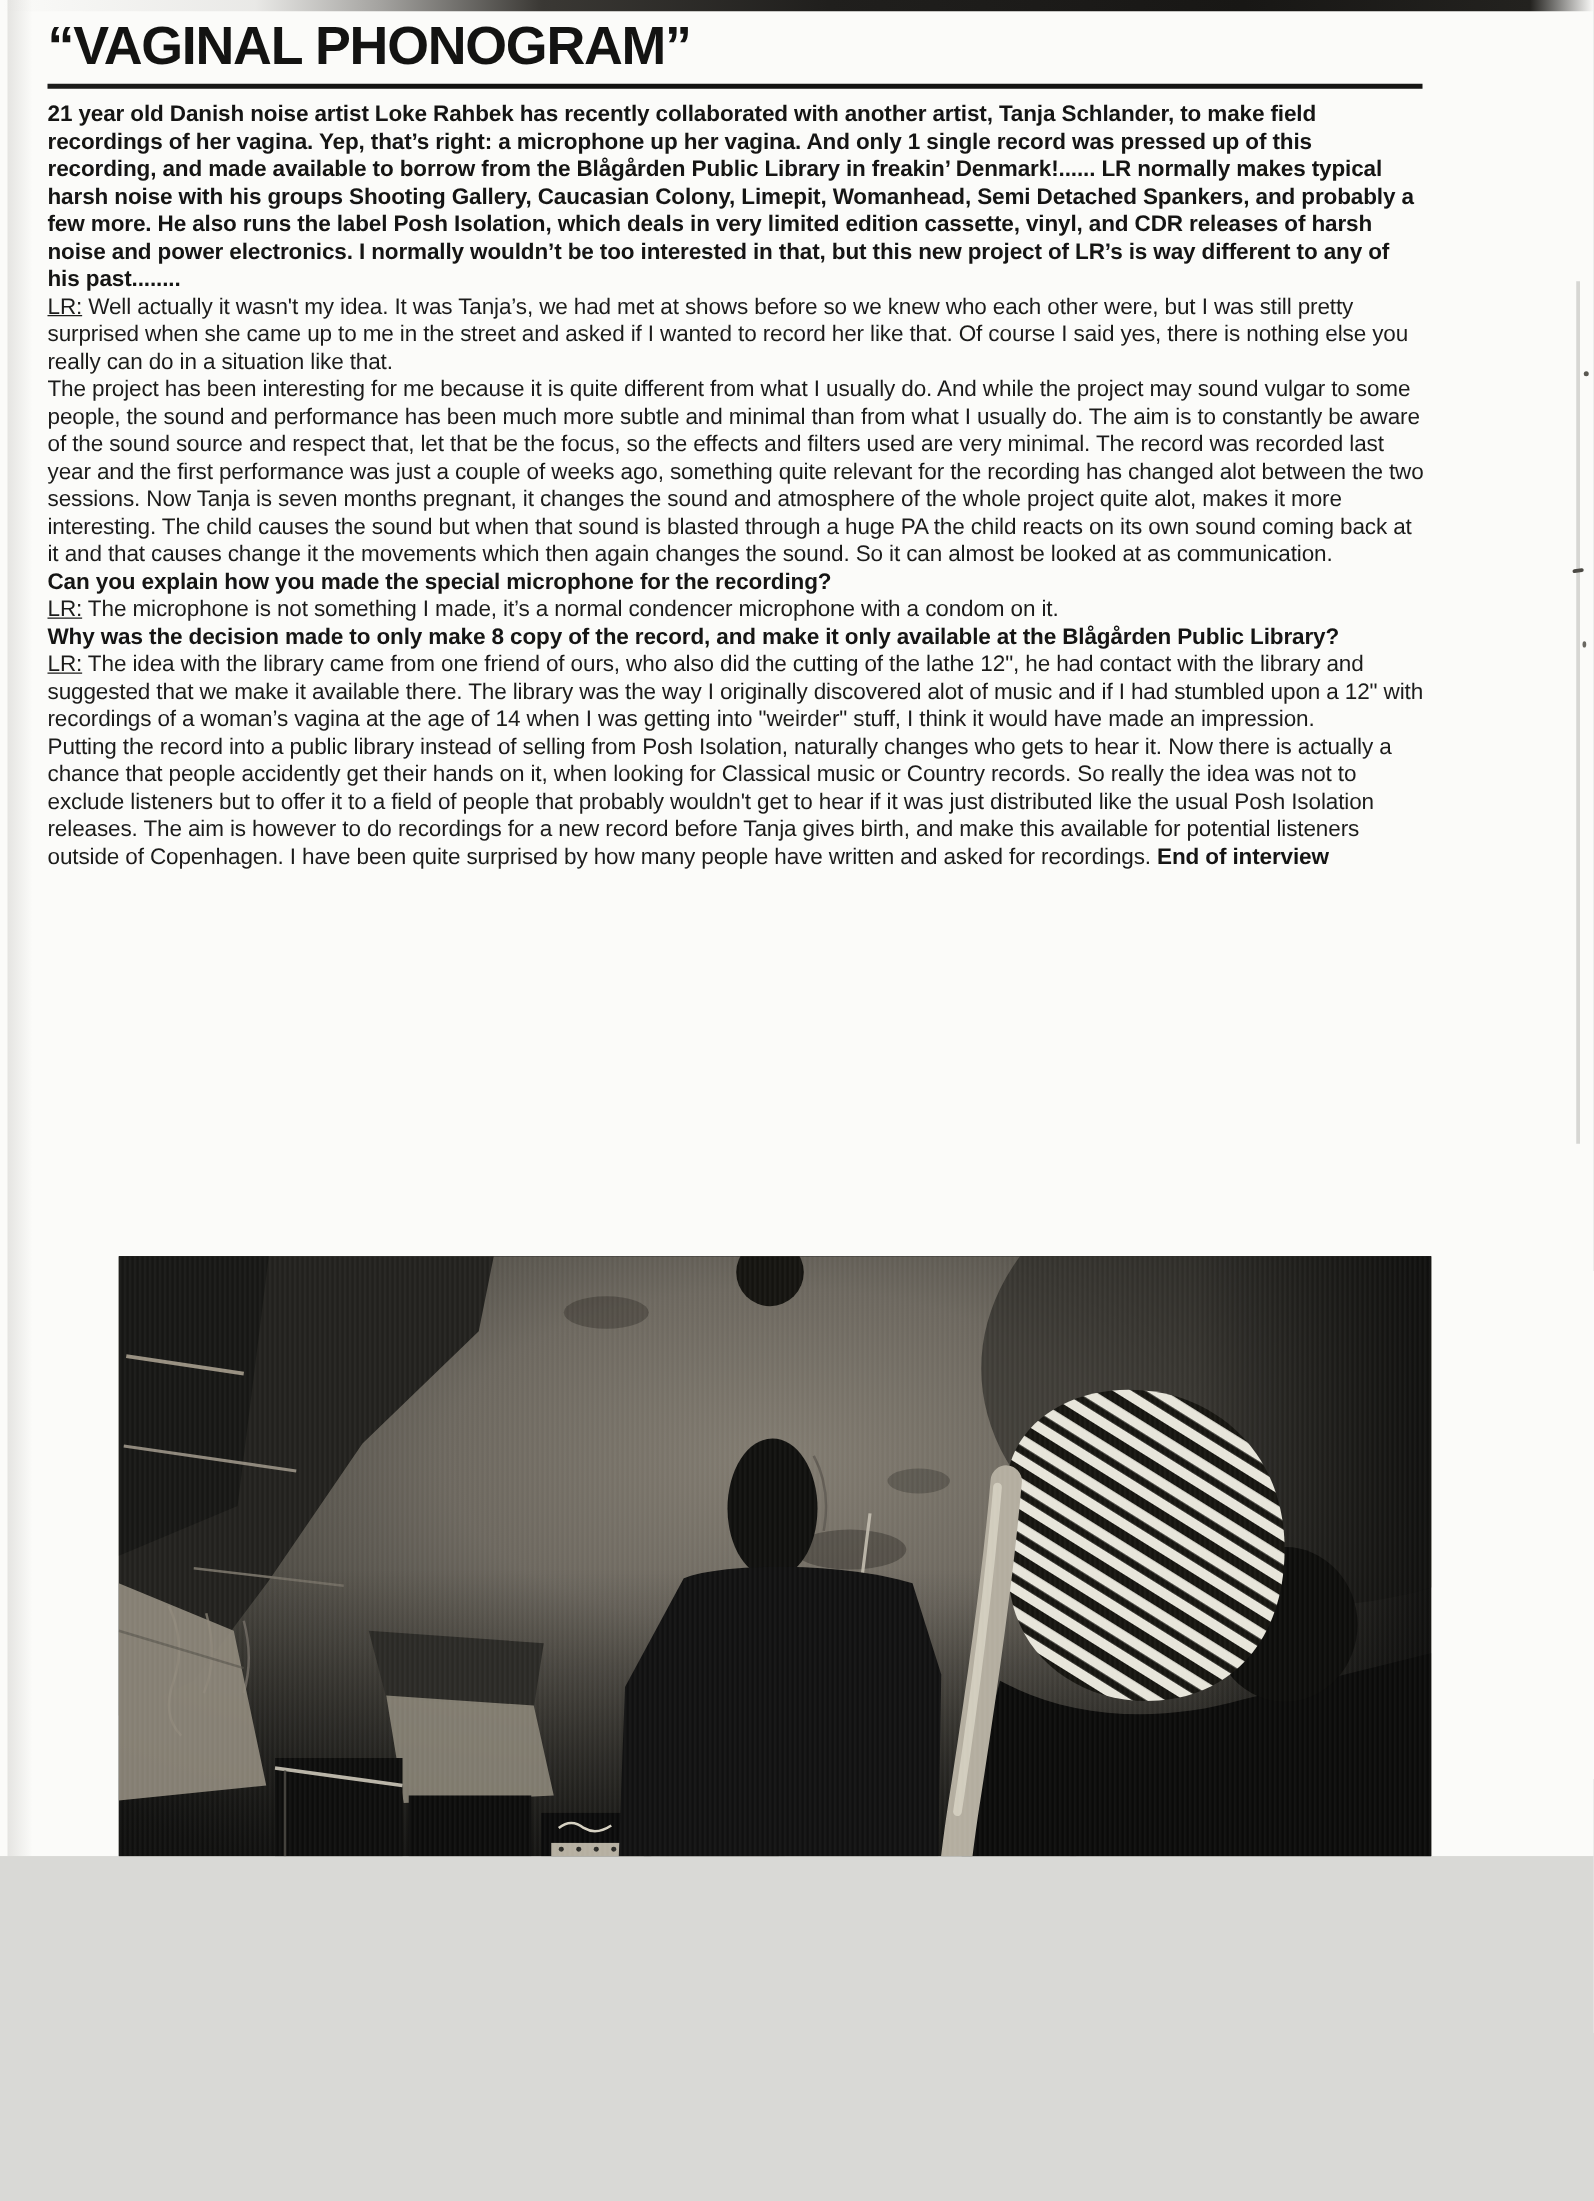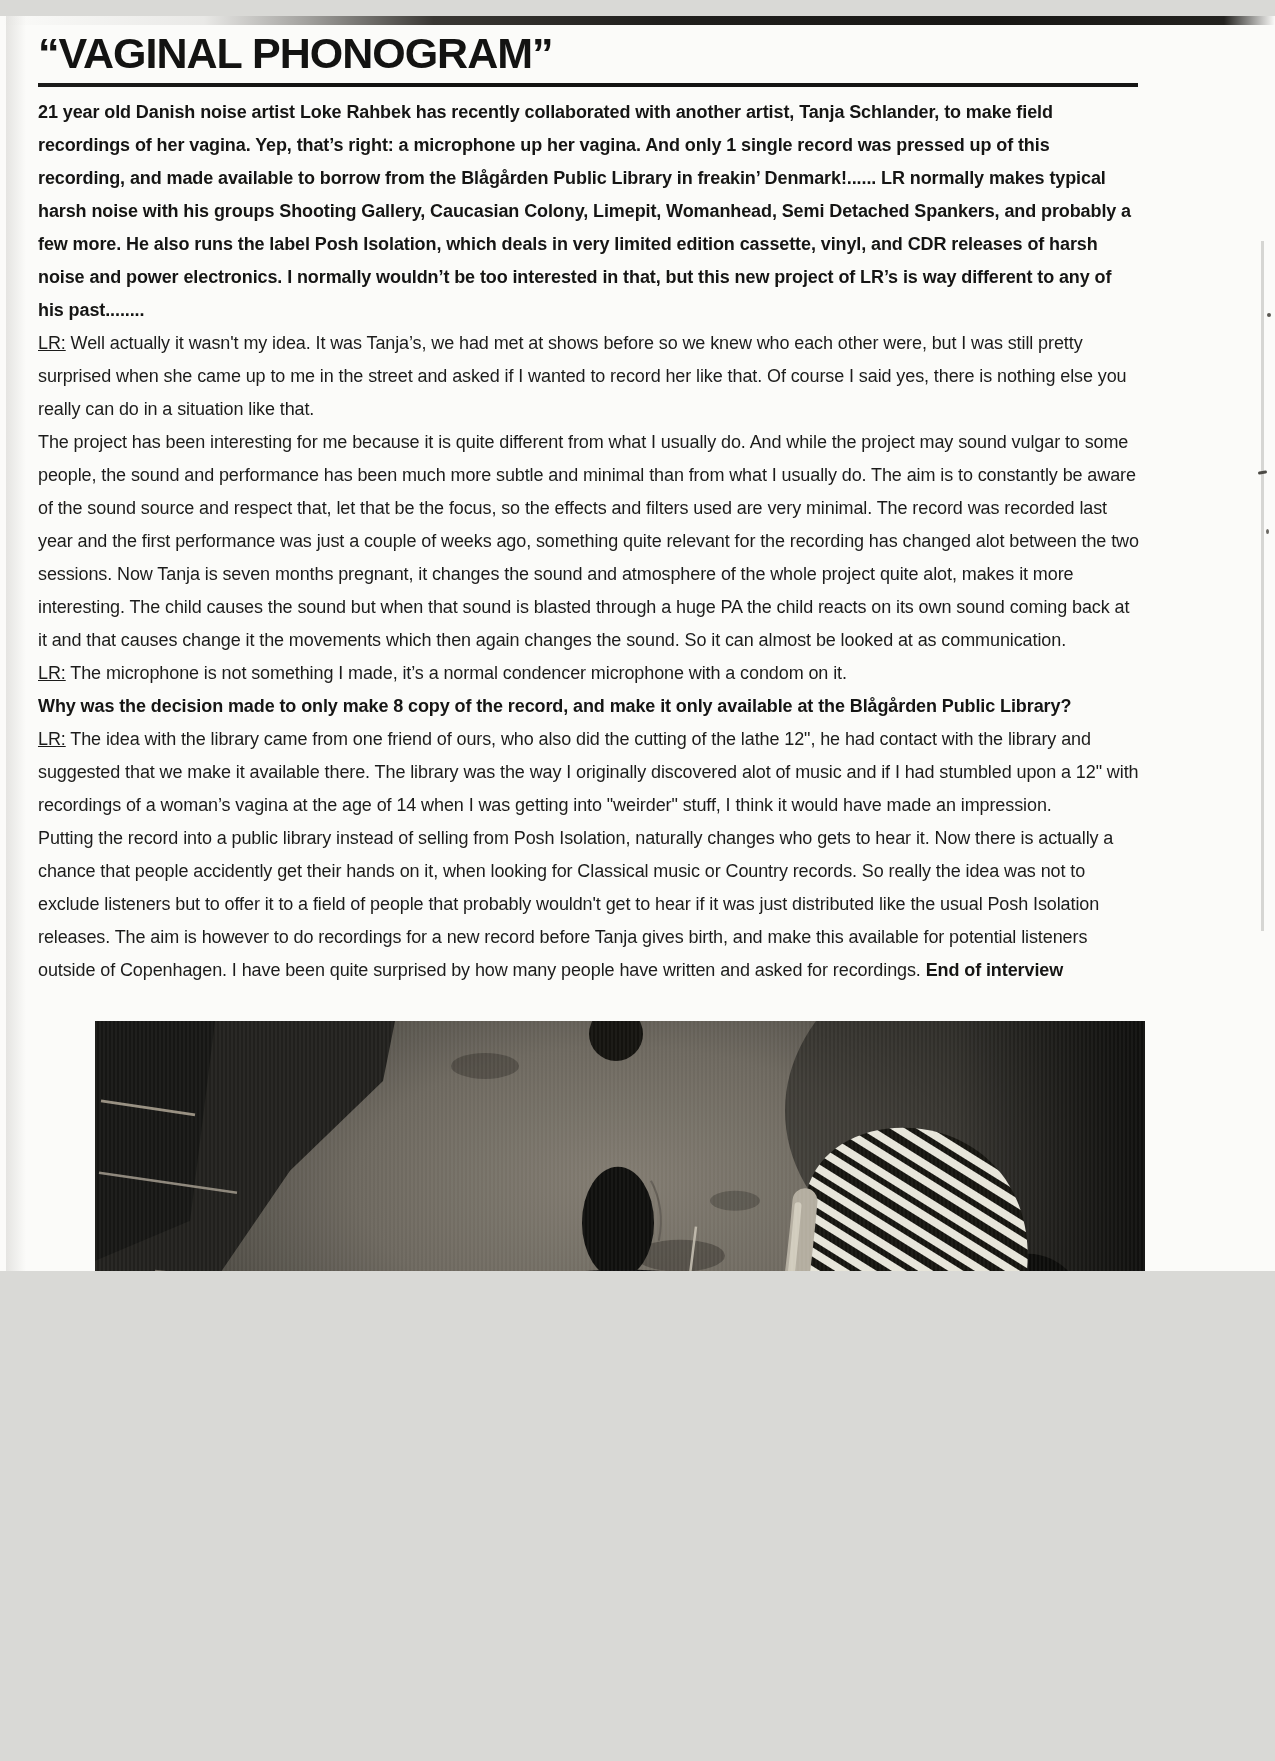--- a/index.html
+++ b/index.html
@@ -1,23 +1,23 @@
 <!DOCTYPE html>
 <html><head>
 <meta charset="utf-8">
 <style>
   html,body{margin:0;padding:0;background:#d9d9d6;}
   .page{
     position:relative;
-    width:1275px;height:1255px;
+    width:1275px;height:1485px;
     background:#fbfbf9;
     font-family:"Liberation Sans",sans-serif;
     color:#1b1b1a;
     overflow:hidden;
-    margin:16px auto;
+    margin:0 auto;
   }
   
   .scan-top{
     position:absolute;top:0;left:0;width:1275px;height:9px;
     background:linear-gradient(to right,
       rgba(130,128,124,0) 0%, rgba(130,128,124,.15) 16%, rgba(90,88,84,.55) 24%,
       #3a3834 34%, #201f1d 52%, #181715 78%, #23221f 96%, rgba(35,34,32,0) 100%);
   }
   .scan-left{
     position:absolute;top:0;left:6px;width:20px;height:1761px;
@@ -37,21 +37,21 @@
     position:absolute;left:38px;top:12px;margin:0;
     font-size:43px;line-height:50px;font-weight:700;letter-spacing:-1px;
     color:#131312;
   }
   .title-rule{
     position:absolute;left:38px;top:67px;width:1100px;height:4px;
     background:linear-gradient(to right,#1c1c1b,#111110 30%,#161615);
   }
   .article{
     position:absolute;left:38px;top:80px;width:1102px;
-    font-size:18px;line-height:33px;letter-spacing:-0.1px;
+    font-size:18px;line-height:22px;letter-spacing:-0.1px;
     color:#1c1c1b;
   }
   .article p{margin:0;}
   .b{font-weight:700;color:#151514;}
   .q{font-weight:700;color:#151514;}
   .gap{margin-top:39px !important;}
   .u{text-decoration:underline;}
 
   .photo{
     position:absolute;left:95px;top:1005px;width:1050px;height:699px;
@@ -75,20 +75,21 @@
 
   <h1 class="title">“VAGINAL PHONOGRAM”</h1>
   <div class="title-rule"></div>
 
   <div class="article">
     <p class="b">21 year old Danish noise artist Loke Rahbek has recently collaborated with another artist, Tanja Schlander, to make field recordings of her vagina. Yep, that’s right: a microphone up her vagina. And only 1 single record was pressed up of this recording, and made available to borrow from the Blågården Public Library in freakin’ Denmark!...... LR normally makes typical harsh noise with his groups Shooting Gallery, Caucasian Colony, Limepit, Womanhead, Semi Detached Spankers, and probably a few more. He also runs the label Posh Isolation, which deals in very limited edition cassette, vinyl, and CDR releases of harsh noise and power electronics. I normally wouldn’t be too interested in that, but this new project of LR’s is way different to any of his past........</p>
 
     <p><span class="u">LR:</span><span> Well actually it wasn't my idea. It was Tanja’s, we had met at shows before so we knew who each other were, but I was still pretty surprised when she came up to me in the street and asked if I wanted to record her like that. Of course I said yes, there is nothing else you really can do in a situation like that.</span></p>
     <p>The project has been interesting for me because it is quite different from what I usually do. And while the project may sound vulgar to some people, the sound and performance has been much more subtle and minimal than from what I usually do. The aim is to constantly be aware of the sound source and respect that, let that be the focus, so the effects and filters used are very minimal. The record was recorded last year and the first performance was just a couple of weeks ago, something quite relevant for the recording has changed alot between the two sessions. Now Tanja is seven months pregnant, it changes the sound and atmosphere of the whole project quite alot, makes it more interesting. The child causes the sound but when that sound is blasted through a huge PA the child reacts on its own sound coming back at it and that causes change it the movements which then again changes the sound. So it can almost be looked at as communication.</p>
 
+    <p class="q">Can you explain how you made the special microphone for the recording?</p>
     <p><span class="u">LR:</span><span> The microphone is not something I made, it’s a normal condencer microphone with a condom on it.</span></p>
 
     <p class="q">Why was the decision made to only make 8 copy of the record, and make it only available at the Blågården Public Library?</p>
     <p><span class="u">LR:</span><span> The idea with the library came from one friend of ours, who also did the cutting of the lathe 12", he had contact with the library and suggested that we make it available there. The library was the way I originally discovered alot of music and if I had stumbled upon a 12" with recordings of a woman’s vagina at the age of 14 when I was getting into "weirder" stuff, I think it would have made an impression.</span></p>
     <p><span>Putting the record into a public library instead of selling from Posh Isolation, naturally changes who gets to hear it. Now there is actually a chance that people accidently get their hands on it, when looking for Classical music or Country records. So really the idea was not to exclude listeners but to offer it to a field of people that probably wouldn't get to hear if it was just distributed like the usual Posh Isolation releases. The aim is however to do recordings for a new record before Tanja gives birth, and make this available for potential listeners outside of Copenhagen. I have been quite surprised by how many people have written and asked for recordings. </span><span class="b">End of interview</span></p>
   </div>
 
   <div class="photo">
     <svg viewBox="0 0 1050 700" preserveAspectRatio="none">
       <defs>

